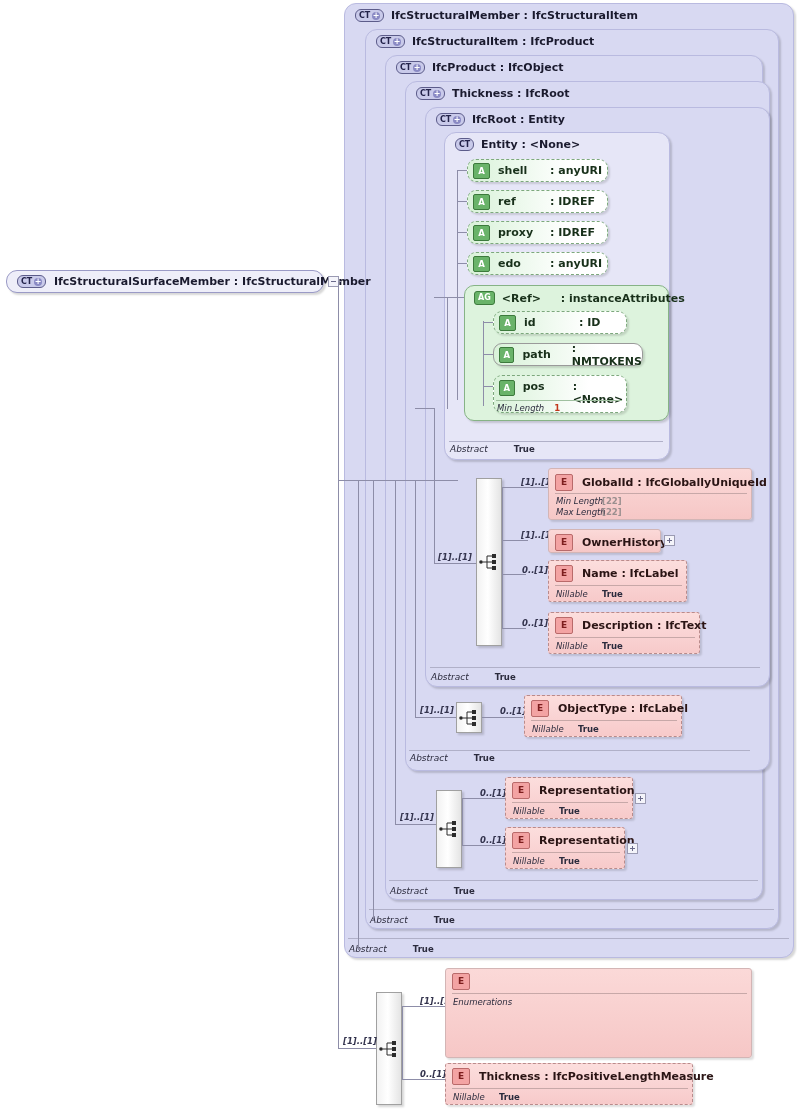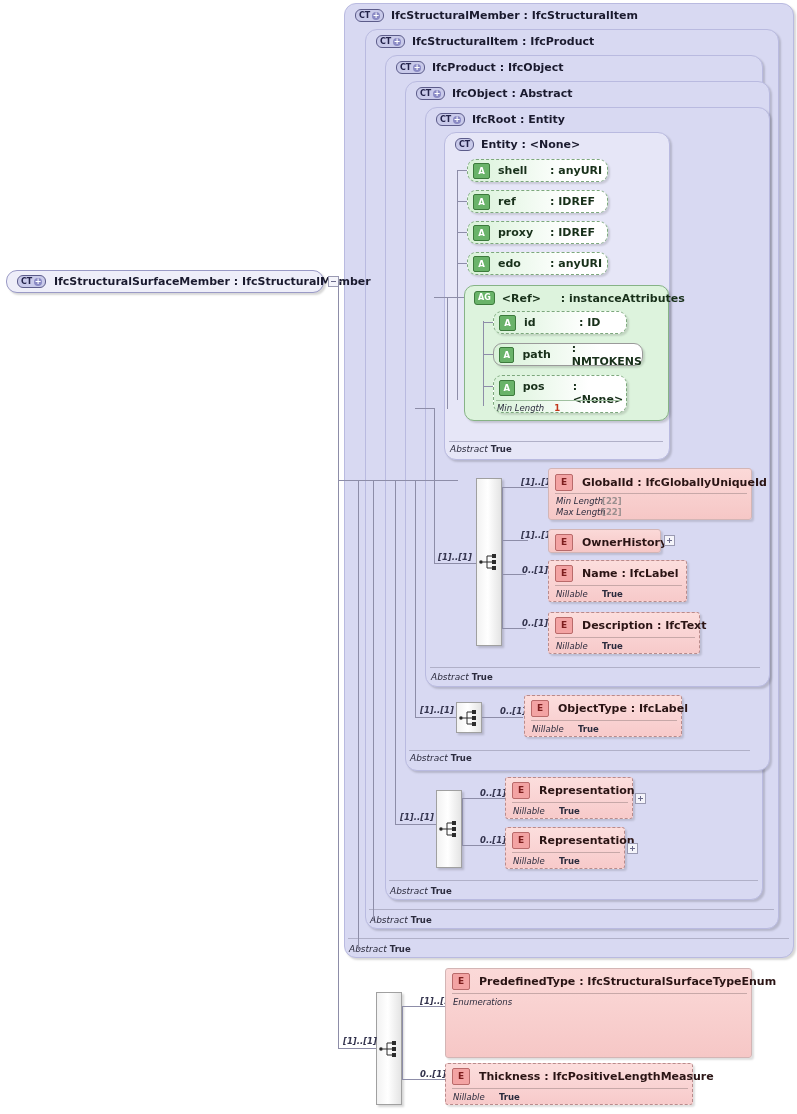--- a/index.html
+++ b/index.html
@@ -35,21 +35,21 @@
   .ct-badge .plus{
     display:inline-block;width:8px;height:8px;line-height:7px;
     border-radius:50%;background:#8a8ac4;color:#fff;text-align:center;
     font-size:8px;margin-left:2px;vertical-align:0px;
   }
 
   
   .abstract-row{
     position:absolute;
     font-size:9px;color:#2b2b3d;white-space:nowrap;
-    display:flex;align-items:center;gap:3px;
+    display:flex;align-items:center;gap:26px;
   }
   .abstract-row .k{font-style:italic;}
   .abstract-row .v{font-weight:bold;font-size:8.5px;}
   .hrule{position:absolute;height:1px;background:#b0b0c8;}
 
   
   .root-pill{
     position:absolute;box-sizing:border-box;
     background:#eeeef9;
     border:1px solid #9a9ac6;
@@ -204,21 +204,21 @@
   </div>
   <div class="hrule" style="left:389px;top:880px;width:369px;"></div>
   <div class="abstract-row" style="left:390px;top:886px;">
     <span class="k">Abstract</span>
     <span class="v">True</span>
   </div>
 
   <div class="ct-box" style="left:405px;top:81px;width:365px;height:690px;">
     <div class="ct-title">
       <span class="ct-badge">CT<span class="plus">+</span></span>
-      <span>IfcObject : Abstract</span>
+      <span>Thickness : IfcRoot</span>
     </div>
   </div>
   <div class="hrule" style="left:409px;top:750px;width:341px;"></div>
   <div class="abstract-row" style="left:410px;top:753px;">
     <span class="k">Abstract</span>
     <span class="v">True</span>
   </div>
 
   <div class="ct-box" style="left:425px;top:107px;width:345px;height:580px;">
     <div class="ct-title">
@@ -481,21 +481,20 @@
   <div class="card" style="left:343px;top:1036px;">[1]..[1]</div>
   <div class="ln lnh" style="left:338px;top:1048px;width:38px;height:1px;"></div>
   <div class="ln lnv" style="left:402px;top:1006px;width:1px;height:73px;"></div>
   <div class="ln lnh" style="left:402px;top:1006px;width:43px;height:1px;"></div>
   <div class="ln lnh" style="left:402px;top:1079px;width:43px;height:1px;"></div>
 
   <div class="card" style="left:420px;top:996px;">[1]..[1]</div>
   <div class="elem filled" style="left:445px;top:968px;width:307px;height:90px;">
     <div class="e-head" style="top:4px;">
       <span class="e-badge">E</span>
-      <span>PredefinedType : IfcStructuralSurfaceTypeEnum</span>
     </div>
     <div class="e-sep" style="left:6px;top:24px;width:295px;"></div>
     <div class="e-facet" style="left:7px;top:28px;">
       <span class="fk" style="width:82px;">Enumerations</span>
     </div>
   </div>
 
   <div class="card" style="left:420px;top:1069px;">0..[1]</div>
   <div class="elem" style="left:445px;top:1063px;width:248px;height:42px;">
     <div class="e-head" style="top:4px;">

